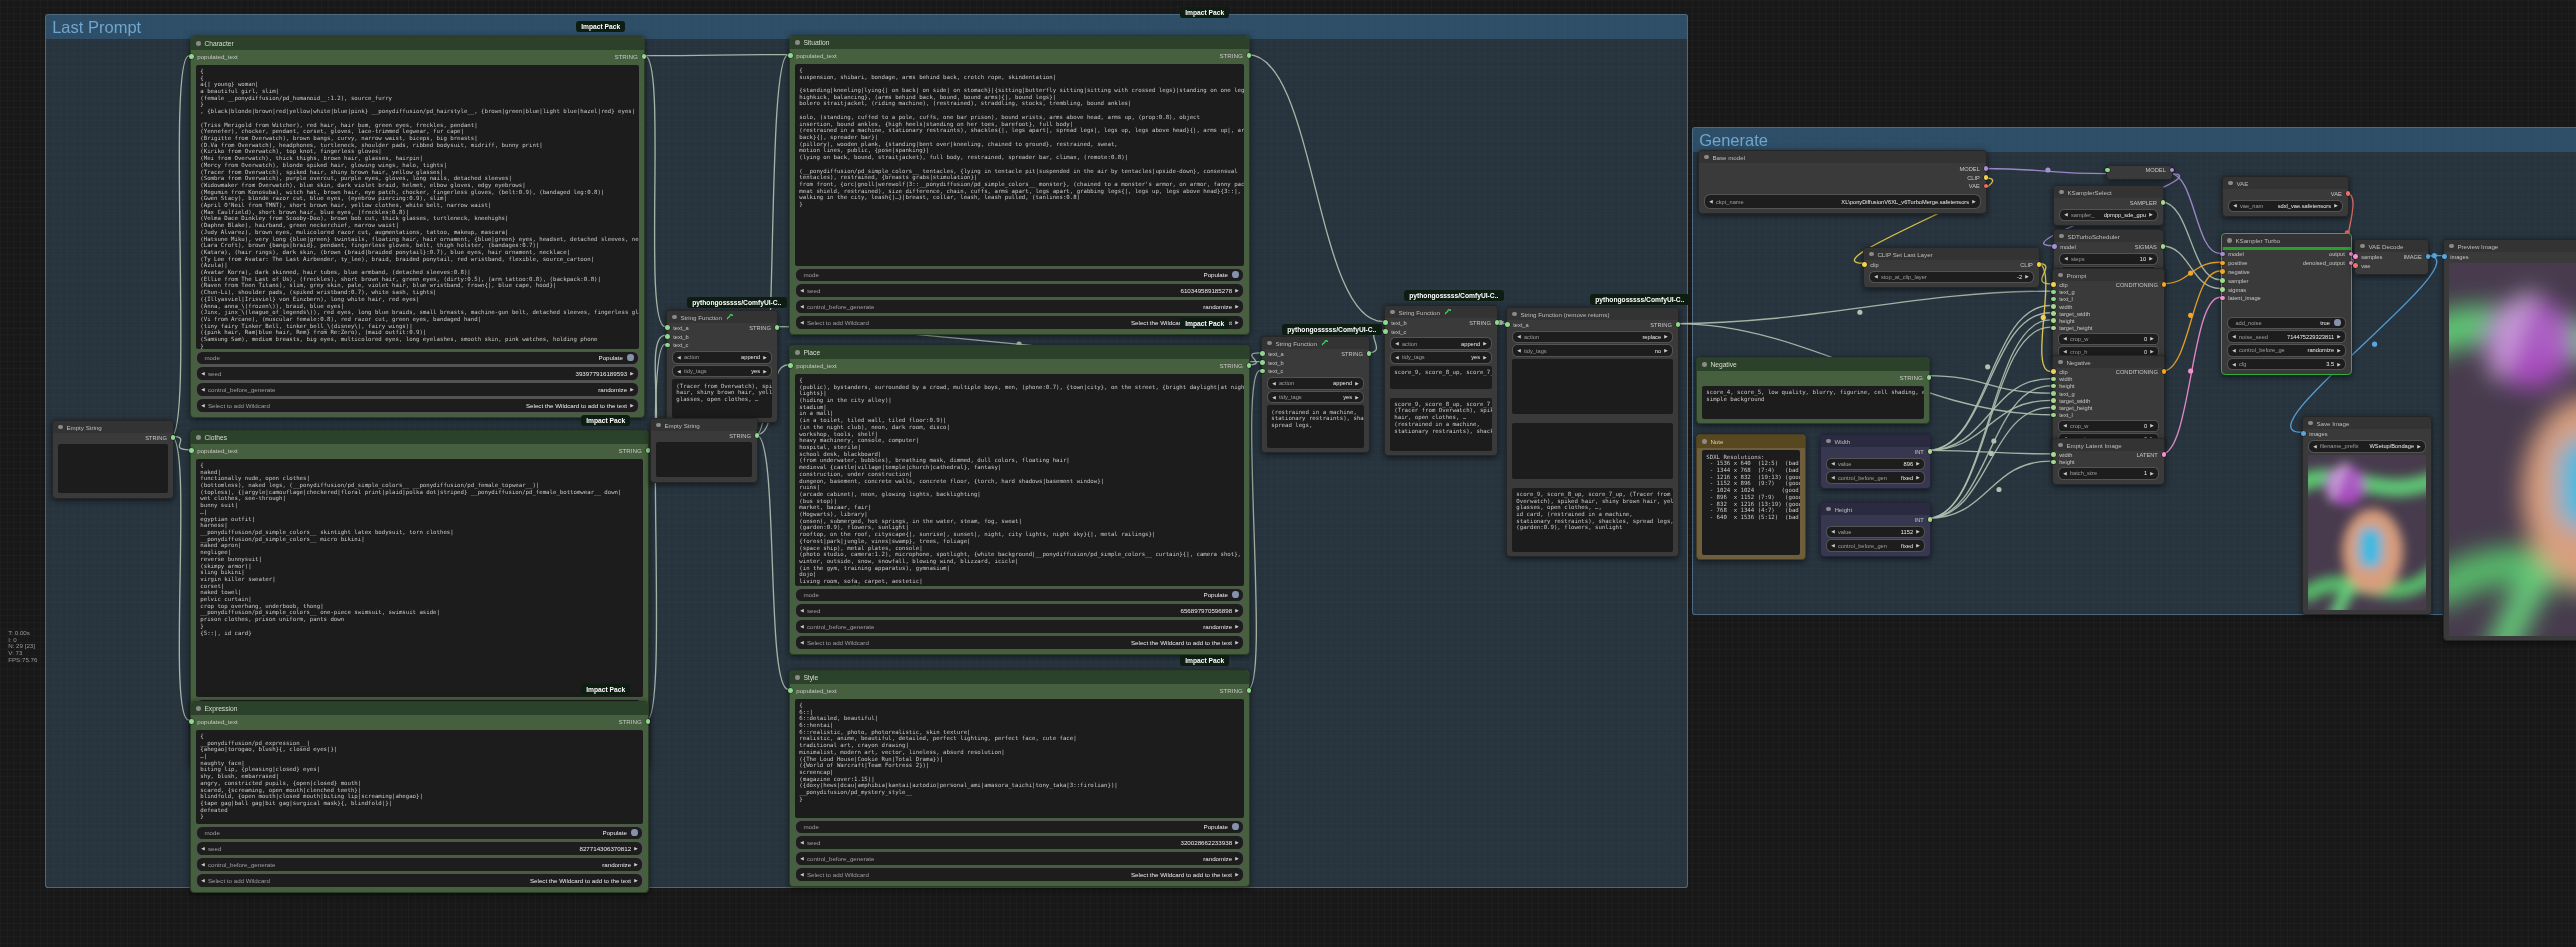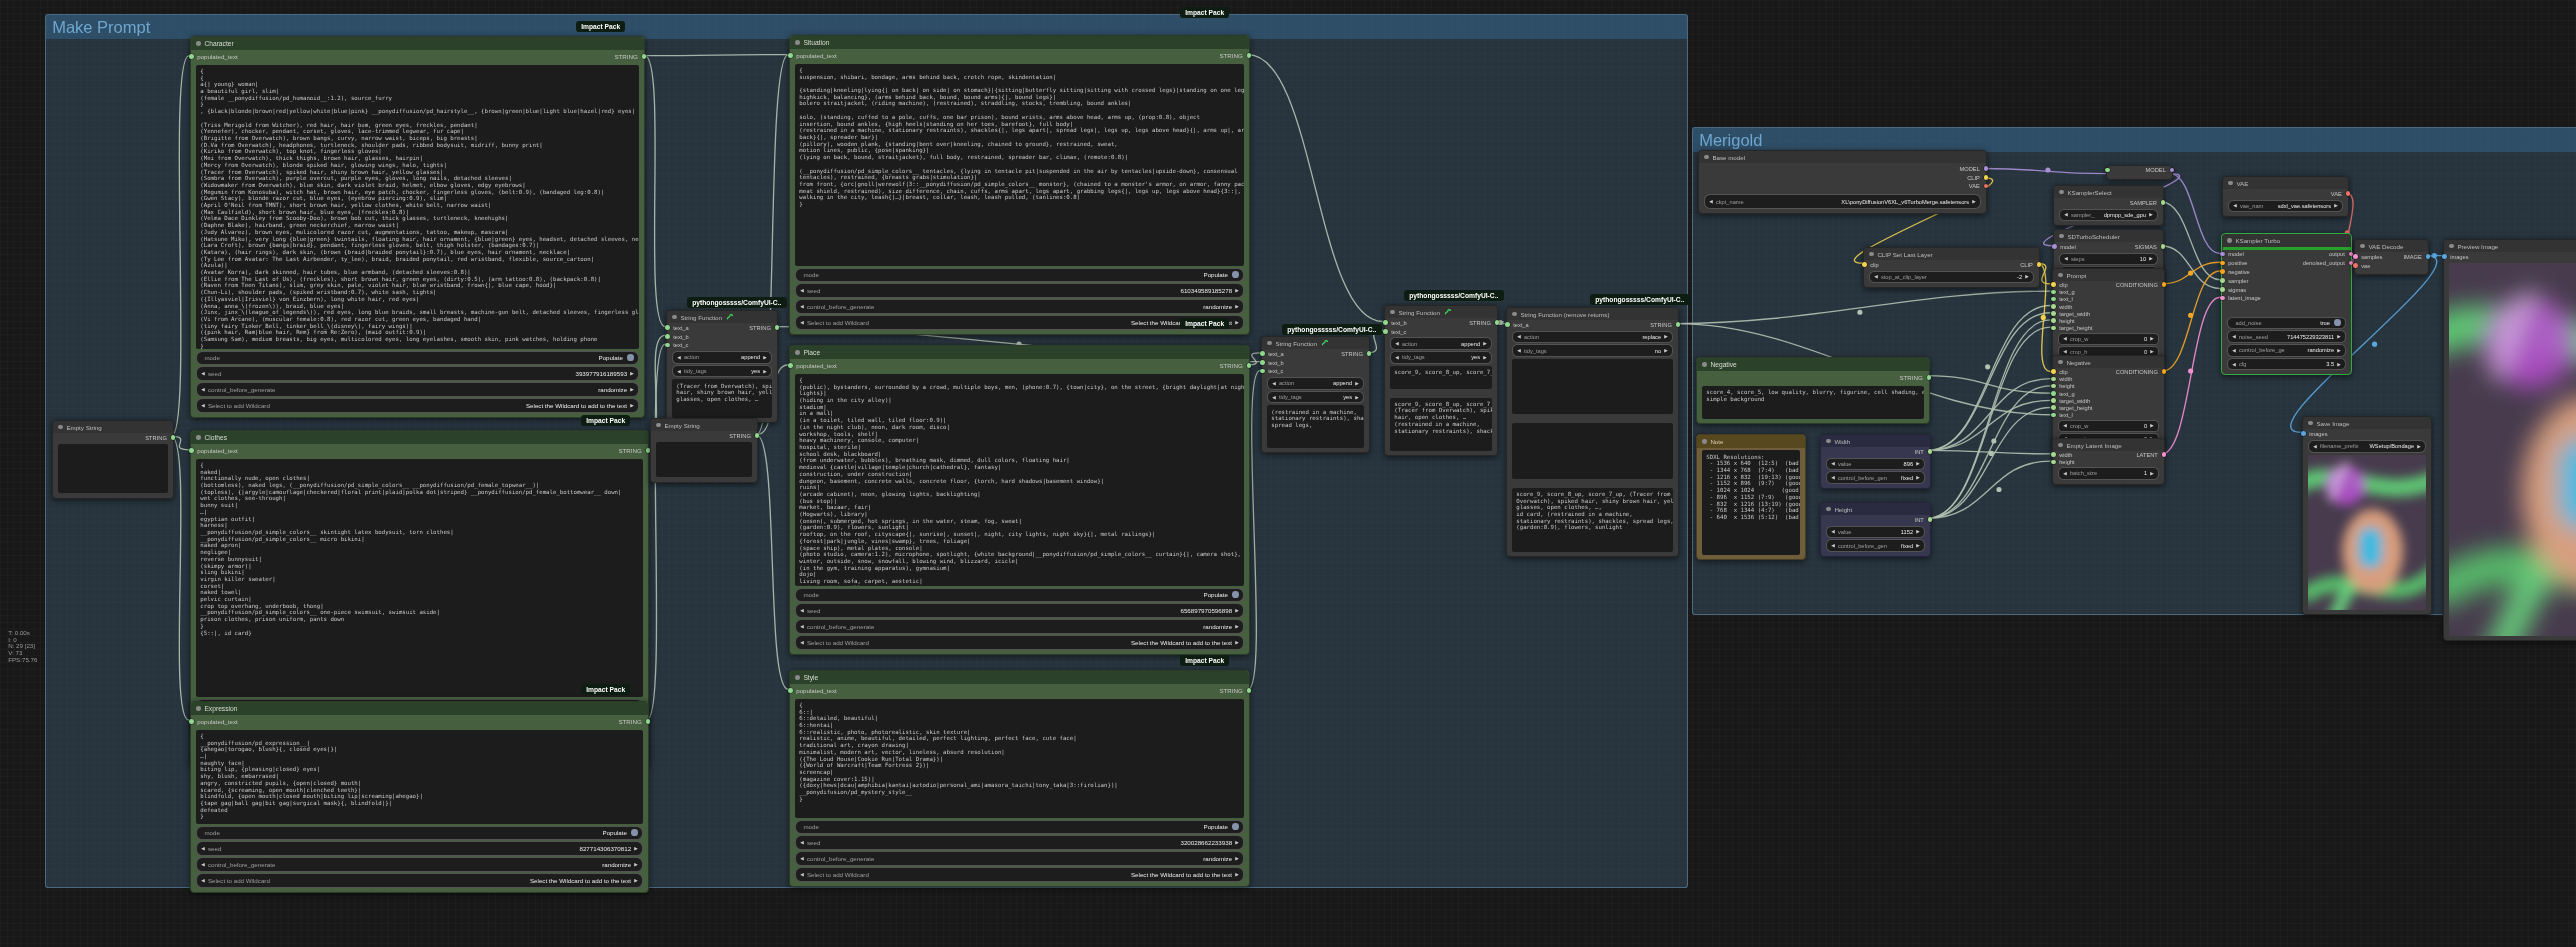--- a/index.html
+++ b/index.html
@@ -52,25 +52,25 @@
   .stats{position:absolute;color:#9b9b9b;font-size:6.2px;line-height:6.7px;z-index:5;}
   #wires{position:absolute;left:0;top:0;z-index:10;pointer-events:none;}
   .snake{width:7.7px;height:7.7px;flex:0 0 auto;}
 </style>
 </head>
 <body>
 
 <div id="canvas">
   <div class="group" id="group-0" style="left: 45px; top: 14.4px; width: 1641px; height: 872px;">
     <div class="ghead"></div>
-    <div class="gtitle">Make Prompt</div>
+    <div class="gtitle">Last Prompt</div>
   </div>
   <div class="group" id="group-1" style="left: 1692px; top: 127px; width: 1024px; height: 486px;">
     <div class="ghead"></div>
-    <div class="gtitle">Merigold</div>
+    <div class="gtitle">Generate</div>
   </div>
 
   <svg id="wires" width="2762" height="948" viewBox="0 0 5361 1840">
       <path d="M 332 847 C 377 847, 322 108, 367 108" fill="none" stroke="#b3c1b0" stroke-width="2.6" opacity="0.9"></path>
       <path d="M 332 847 C 377 847, 322 873, 367 873" fill="none" stroke="#b3c1b0" stroke-width="2.6" opacity="0.9"></path>
       <path d="M 332 847 C 377 847, 322 1398, 367 1398" fill="none" stroke="#b3c1b0" stroke-width="2.6" opacity="0.9"></path>
       <path d="M 1251 108 C 1389.5 108, 1389.5 106, 1528 106" fill="none" stroke="#b3c1b0" stroke-width="2.6" opacity="0.9"></path>
       <path d="M 1251 108 C 1296 108, 1246 634, 1291 634" fill="none" stroke="#b3c1b0" stroke-width="2.6" opacity="0.9"></path>
       <path d="M 1255 873 C 1300 873, 1246 651, 1291 651" fill="none" stroke="#b3c1b0" stroke-width="2.6" opacity="0.9"></path>
       <path d="M 1255 1398 C 1300 1398, 1246 668, 1291 668" fill="none" stroke="#b3c1b0" stroke-width="2.6" opacity="0.9"></path>

